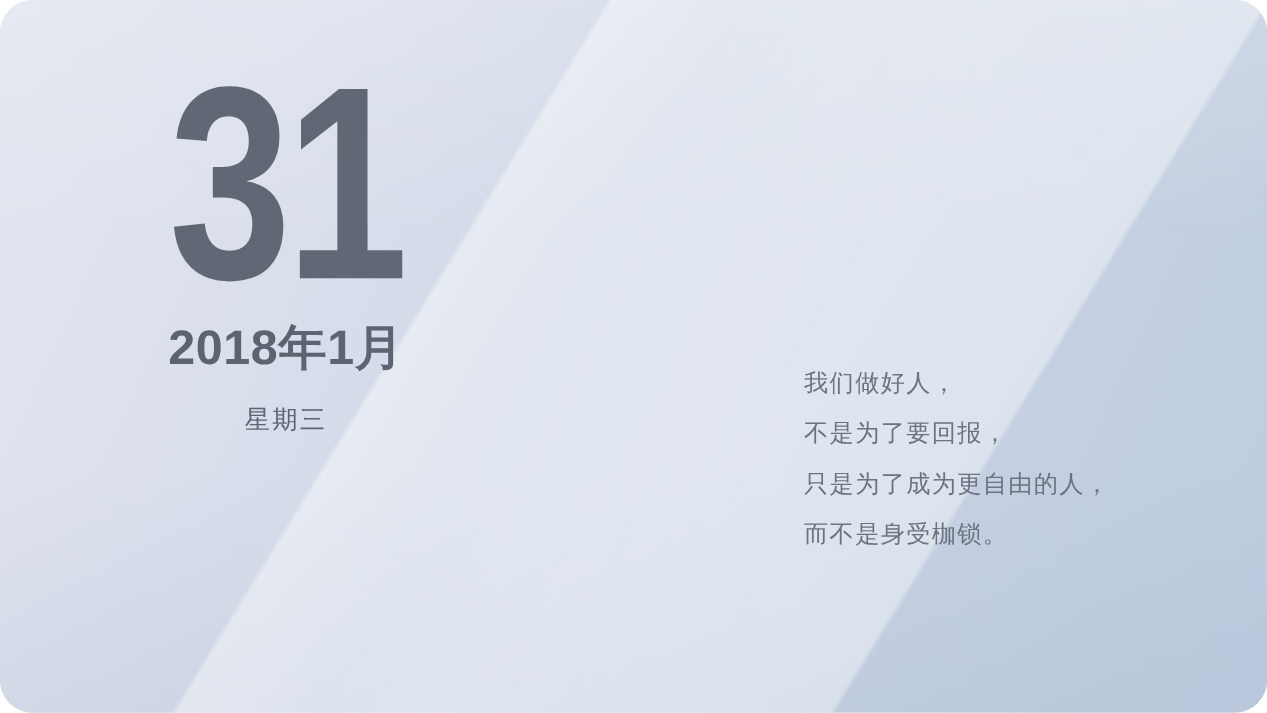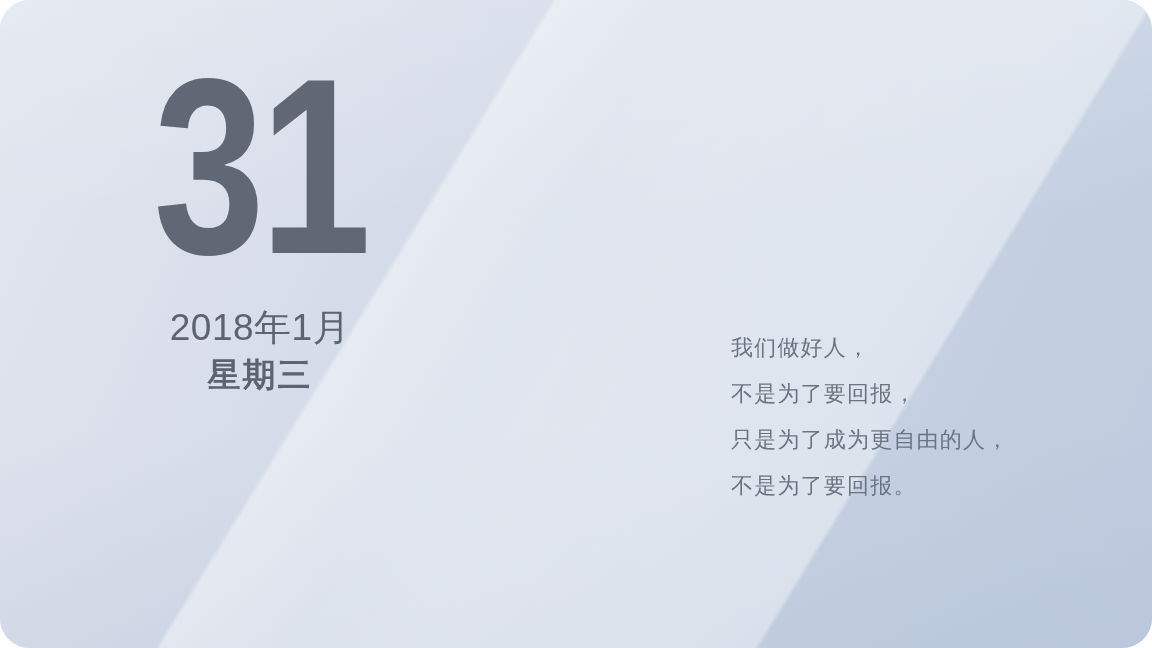--- a/index.html
+++ b/index.html
@@ -96,30 +96,31 @@
     font-weight: bold;
     line-height: 0.84;
     letter-spacing: -6px;
     color: #5f6874;
     transform: scaleX(0.80);
     transform-origin: center top;
     white-space: nowrap;
     user-select: none;
   }
   .date-ym {
-    margin-top: 32px;
-    font-size: 37px;
-    font-weight: normal;
+    margin-top: 16px;
+    font-size: 44px;
+    font-weight: bold;
     line-height: 1.32;
     color: #5b6470;
     letter-spacing: 0.5px;
   }
   .date-weekday {
-    font-size: 33px;
-    font-weight: bold;
+    margin-top: 20px;
+    font-size: 23px;
+    font-weight: normal;
     line-height: 1.32;
     color: #5b6470;
     letter-spacing: 2px;
   }
 
   
   .quote-block {
     position: absolute;
     left: 731px;
     top: 325px;
@@ -148,16 +149,16 @@
   <div class="date-block">
     <div class="day-number">31</div>
     <div class="date-ym">2018年1月</div>
     <div class="date-weekday">星期三</div>
   </div>
 
   <div class="quote-block">
     <div class="quote-line">我们做好人，</div>
     <div class="quote-line">不是为了要回报，</div>
     <div class="quote-line">只是为了成为更自由的人，</div>
-    <div class="quote-line">不是为了要回报。</div>
+    <div class="quote-line">而不是身受枷锁。</div>
   </div>
 
 </div>
 
 </body></html>

